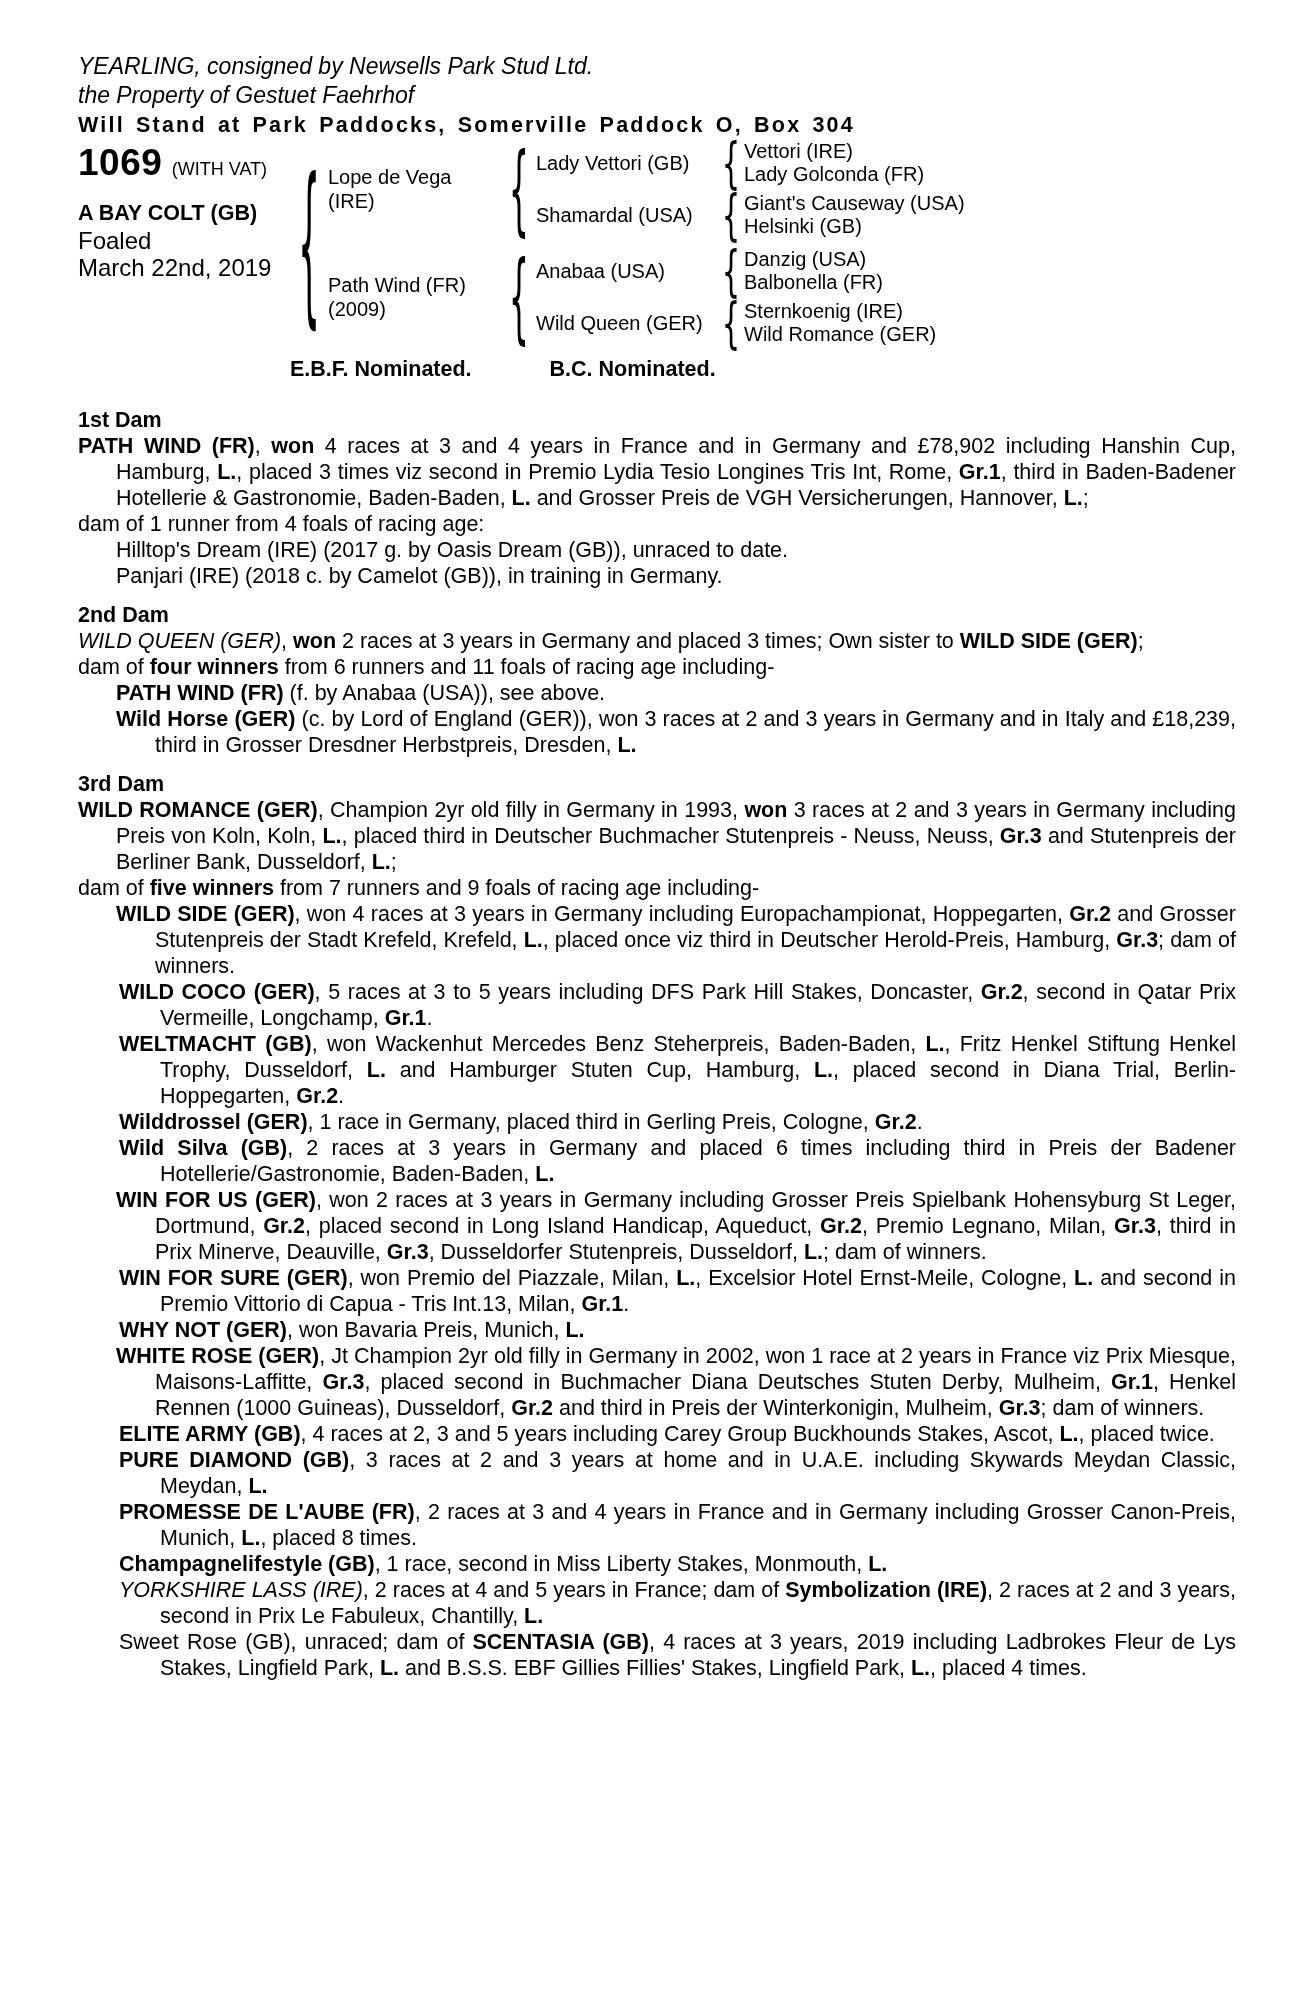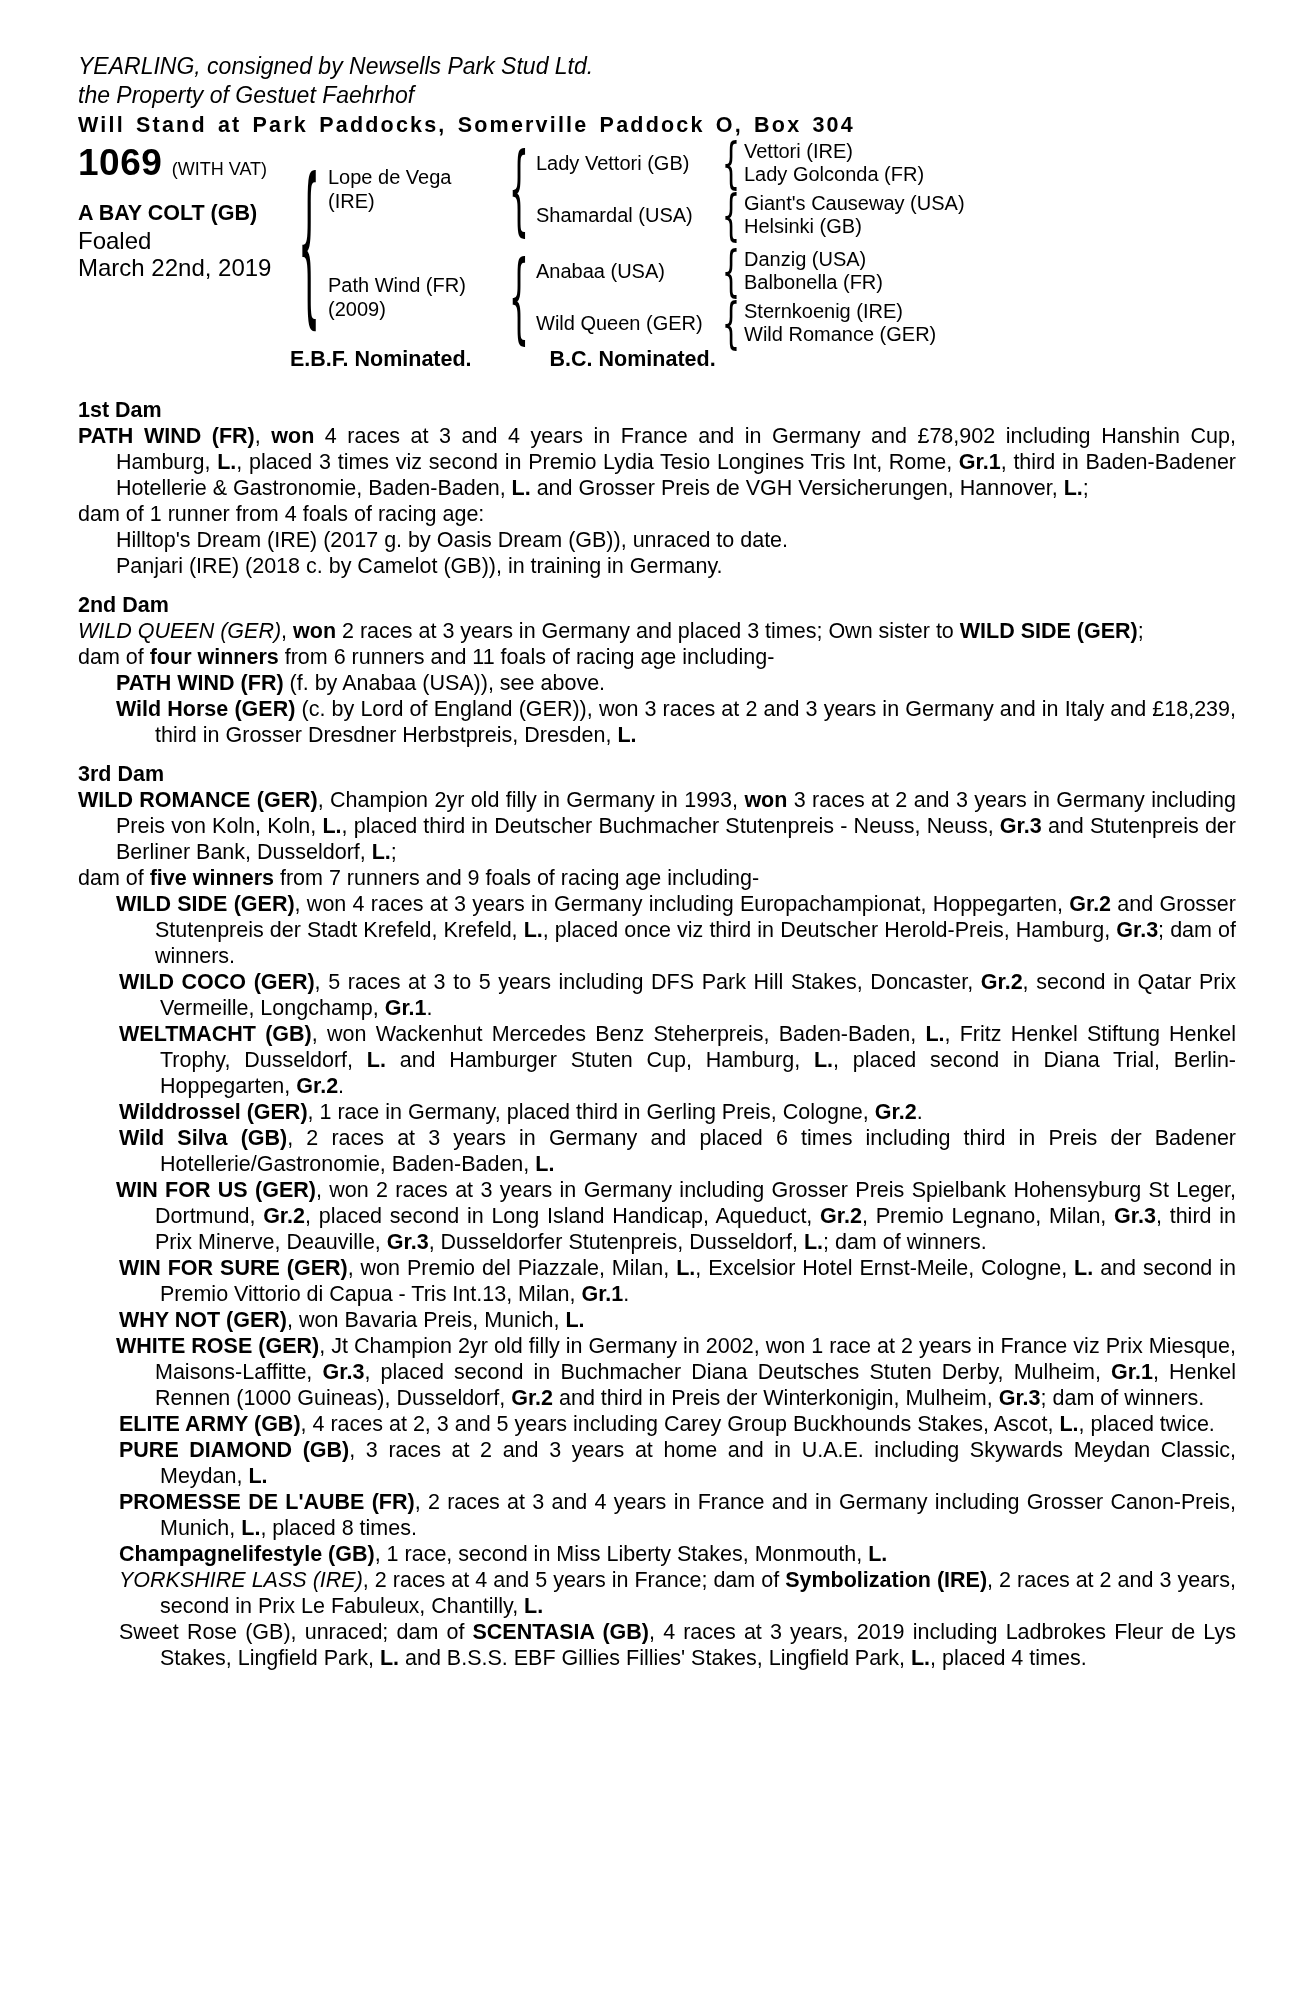--- a/index.html
+++ b/index.html
@@ -61,20 +61,21 @@
   .b-small::before { font-size: 58px; transform: translate(-50%,-50%) scale(0.5, 0.95); }
   .b-med { width: 34px; }
   .b-med::before { font-size: 58px; transform: translate(-50%,-50%) scale(0.55, 1.7); }
   .b-big { width: 38px; }
   .b-big::before { font-size: 58px; transform: translate(-50%,-50%) scale(0.6, 3.0); }
 
   
   .nominations {
     display: flex;
     margin-left: 212px;
+    margin-top: 10px;
     gap: 78px;
     font-size: 21.5px;
     font-weight: bold;
     line-height: 27px;
   }
 
   
   .dam-sections { margin-top: 24px; font-size: 21.5px; }
   .dam-section { margin-top: 13px; }
   .dam-section:first-child { margin-top: 0; }

